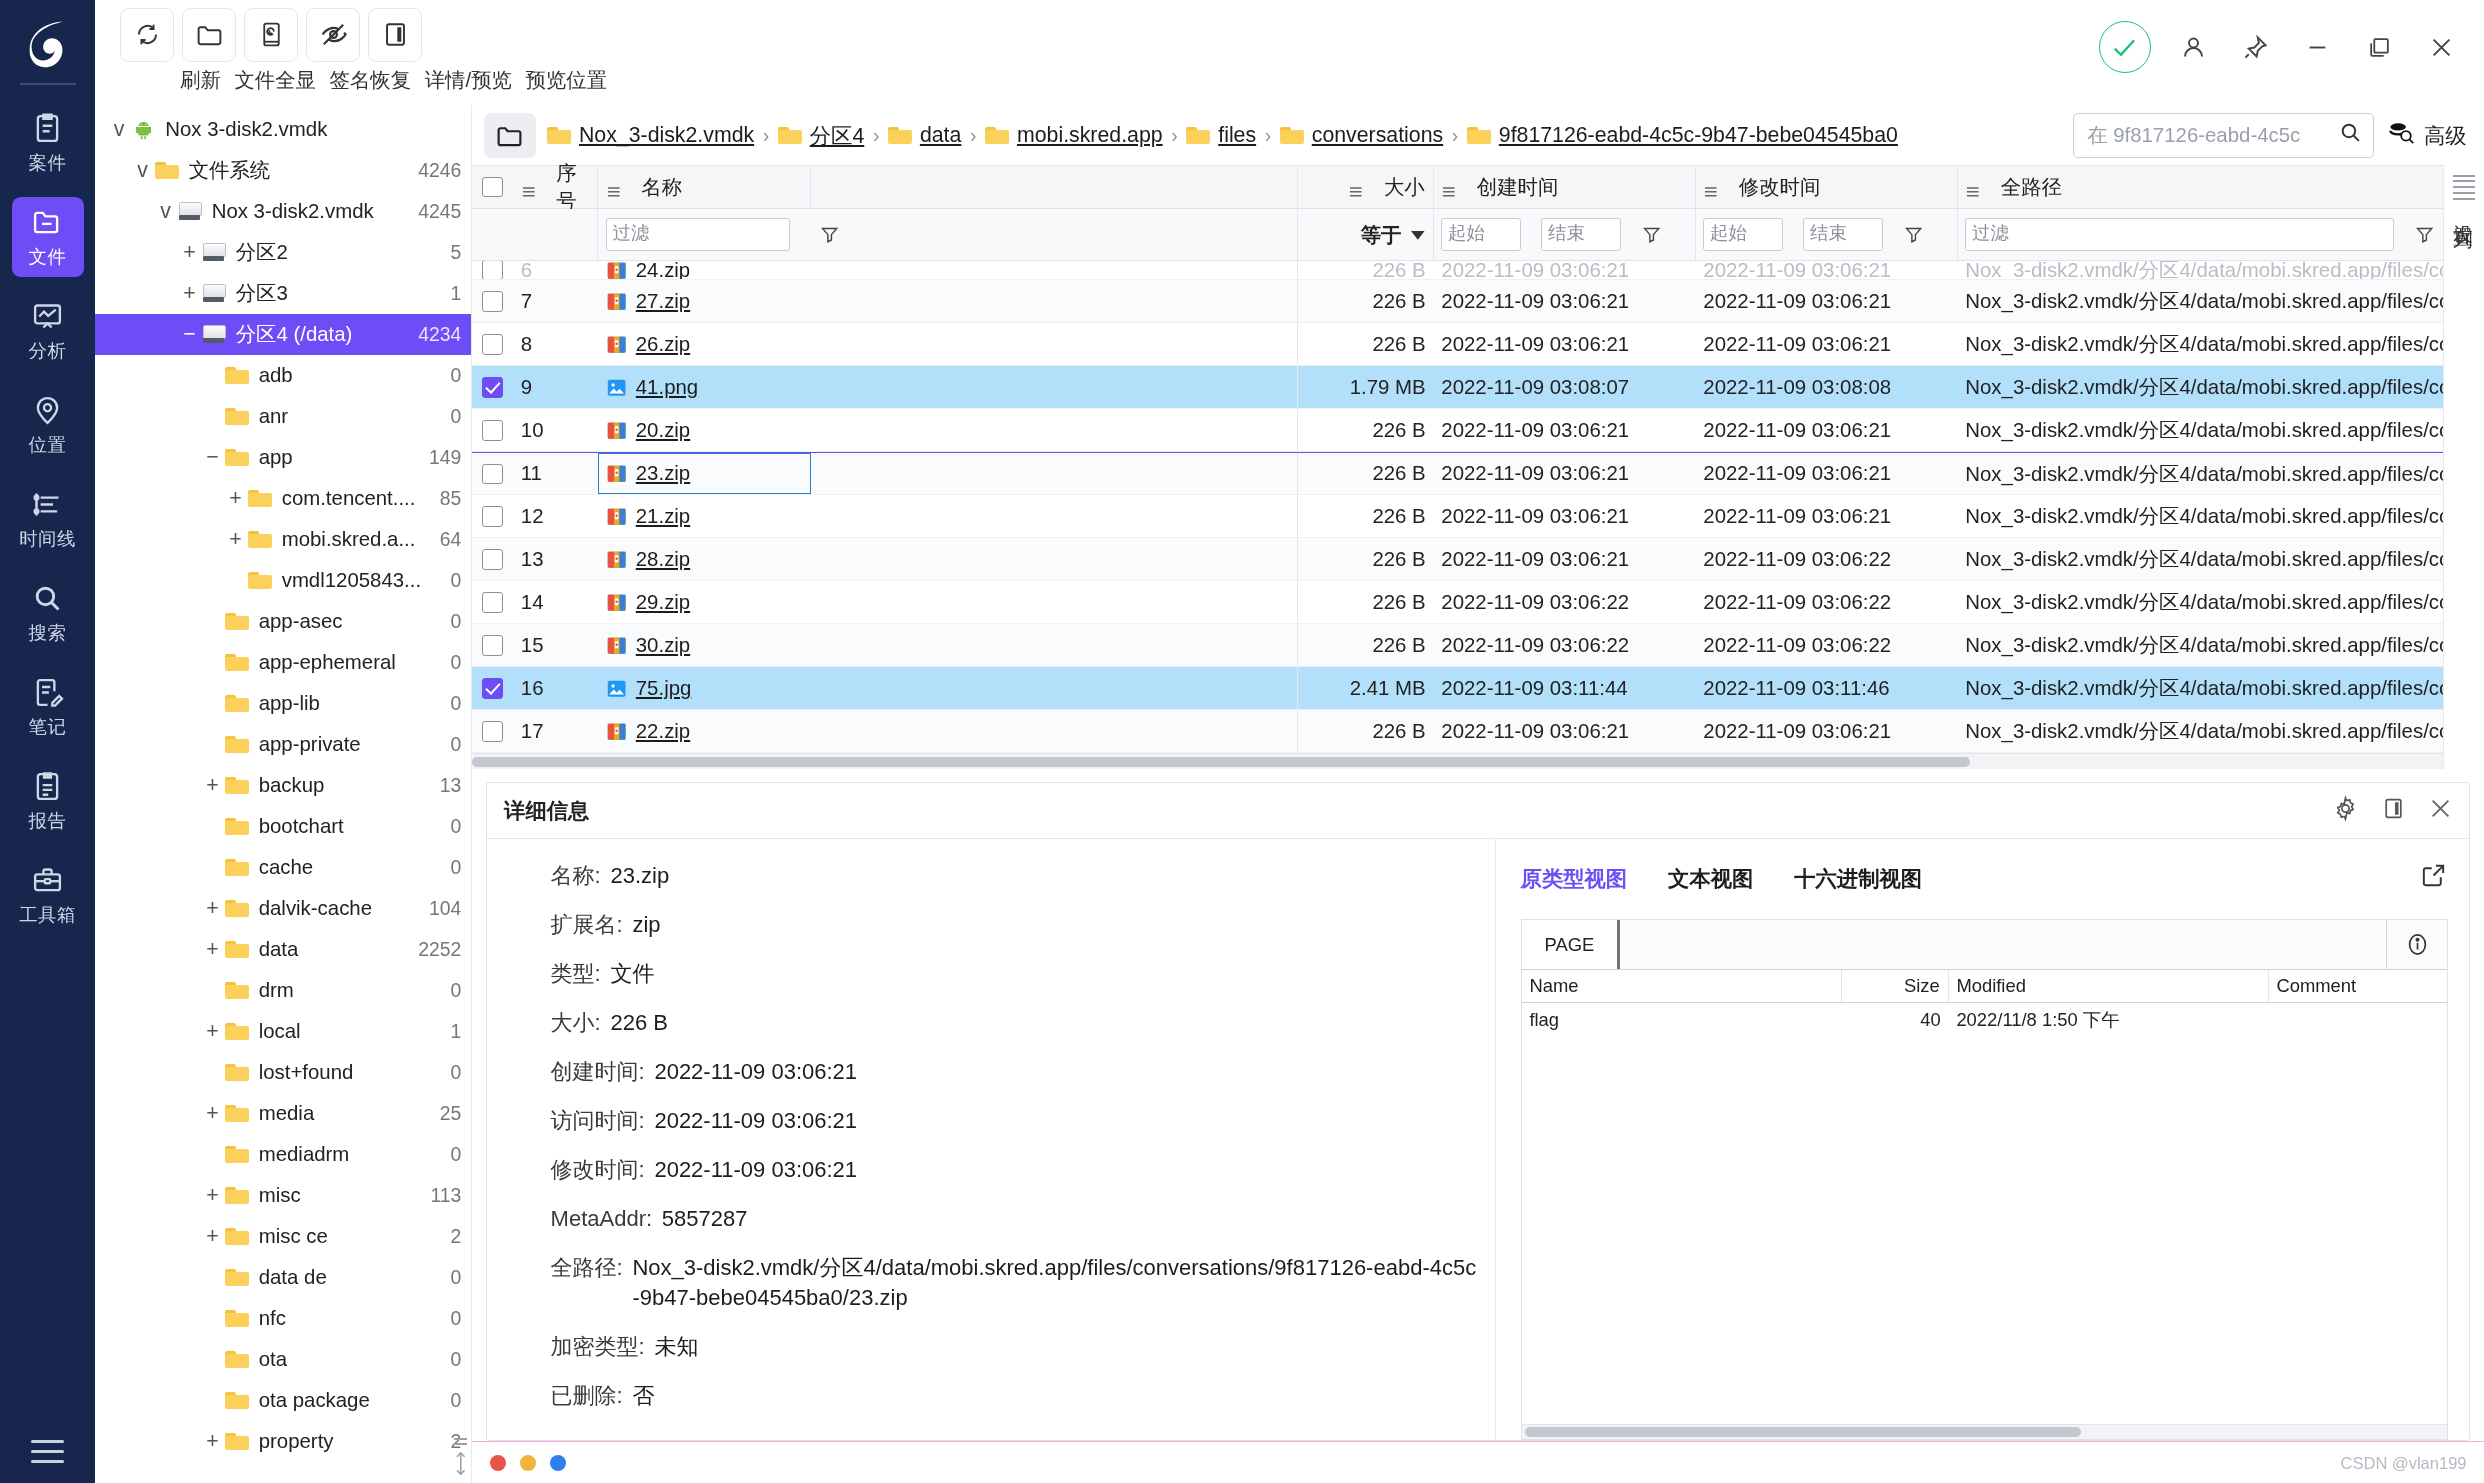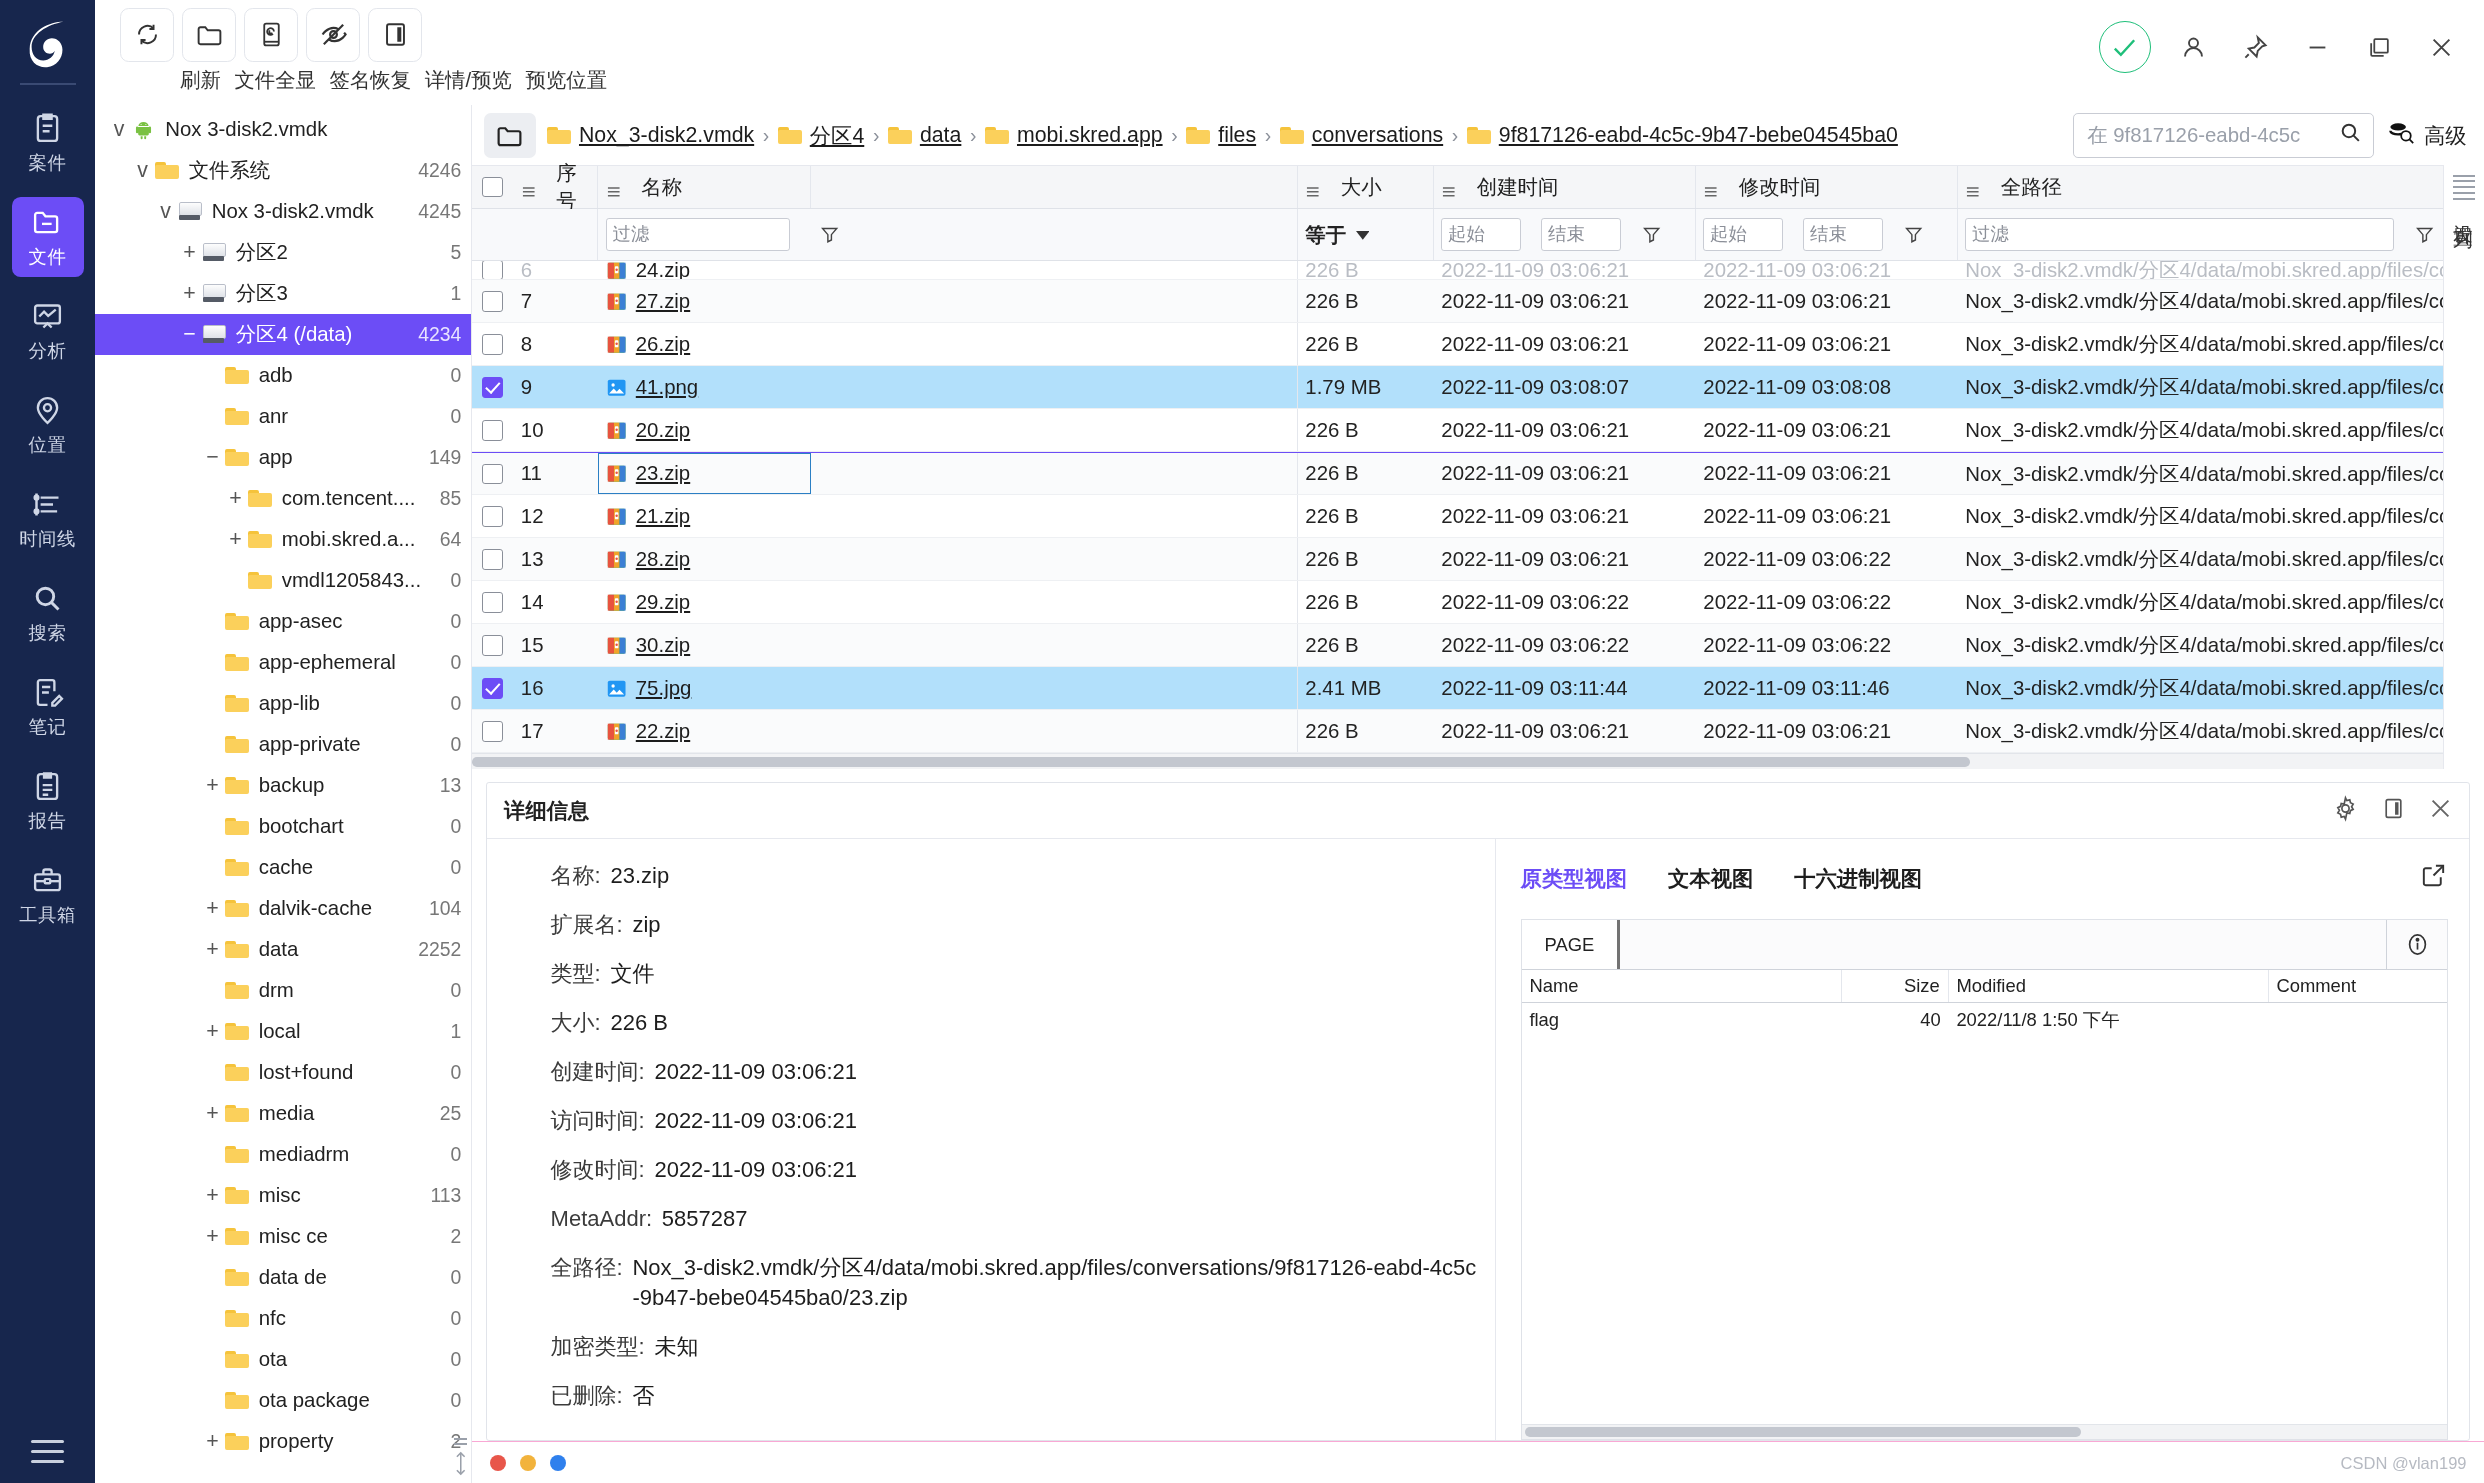--- a/index.html
+++ b/index.html
@@ -98,26 +98,26 @@
   .table-wrap { flex:0 0 auto; display:flex; min-height:0; }
   .table-zone { flex:1; min-width:0; display:flex; flex-direction:column; border-top:1px solid #e6e8ee; }
   .t-header { display:flex; height:43px; background:#f5f6f8; border-bottom:1px solid #dfe2e8; align-items:center; font-size:20.4px;}
   .t-filter { display:flex; height:52px; background:#f8f9fb; border-bottom:1px solid #dfe2e8; align-items:center; }
   .col { display:flex; align-items:center; gap:20px; padding:0 7.8px; height:100%; border-right:1px solid #e4e7ed; }
   .col.nb { border-right:0; }
   .c-chk   { width:41px; flex:0 0 41px; justify-content:center; border-right:0;}
   .c-idx   { width:85px; flex:0 0 85px; }
   .c-name  { width:213px; flex:0 0 213px; }
   .c-pad   { flex:1; min-width:9.7px; border-right:1px solid #e4e7ed;}
-  .c-size  { width:136px; flex:0 0 136px; }
+  .c-size  { width:136px; flex:0 0 136px;justify-content:flex-end; }
   .c-ctime { width:262px; flex:0 0 262px; }
   .c-mtime { width:262px; flex:0 0 262px; }
   .c-path  { flex:1; min-width:0; }
   .hdr-grip { width:15.5px; height:13.6px; display:inline-block; }
-  .filt-input { height:33px; border:1px solid #c9ccd4; border-radius:2.9px; background:#fff; font-size:18.4px; padding:0 5.8px; outline:none; font-family:Liberation Serif, serif; color:#333;}
+  .filt-input { height:33px; border:1px solid #c9ccd4; border-radius:2.9px; background:#fff; font-size:18.4px; padding:0 5.8px; outline:none; font-family:Liberation Mono, monospace; color:#333;}
   .filt-input::placeholder{color:#8c9099;}
   .funnel { width:21.3px; height:21.3px; cursor:pointer; flex:0 0 21.3px;}
   .eq-sel { font-weight:bold; font-size:20.4px; display:flex; align-items:center; gap:9.7px; cursor:pointer;}
 
   .t-body { position:relative; background:#fff; }
   .t-row { display:flex; height:43px; align-items:center; font-size:20.4px; border-bottom:1px solid #eef0f3; }
   .t-row.alt { background:#fafbfc; }
   .t-row.selected { background:#b2e0fb; }
   .t-row.clipped { height:19.4px; overflow:hidden; color:#b9bdc4; }
   .cell { display:flex; align-items:center; padding:0 7.8px; height:100%; overflow:hidden; white-space:nowrap; }

